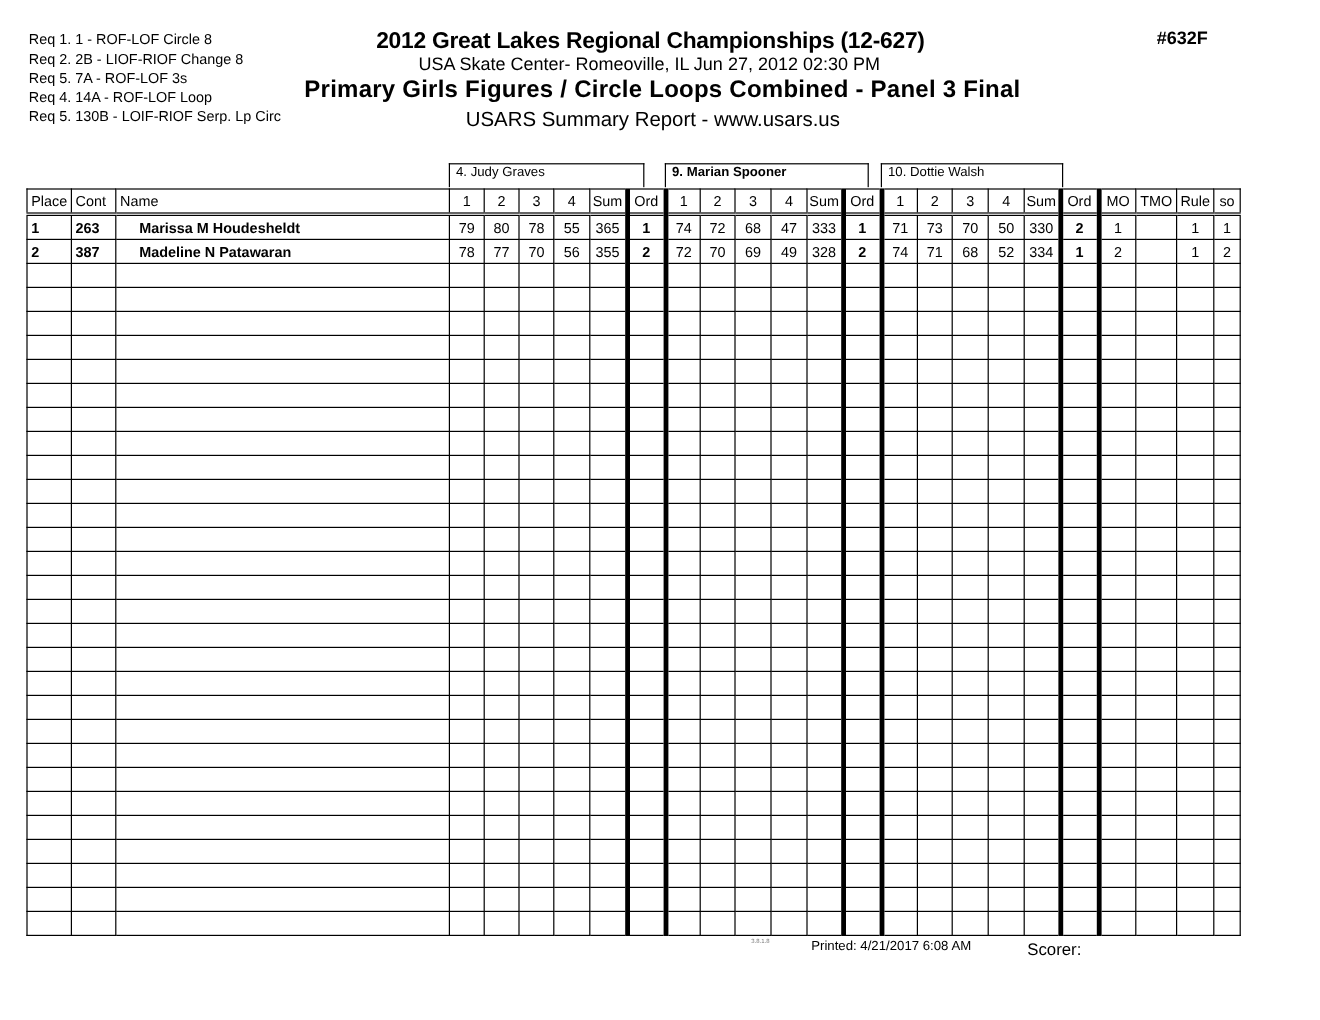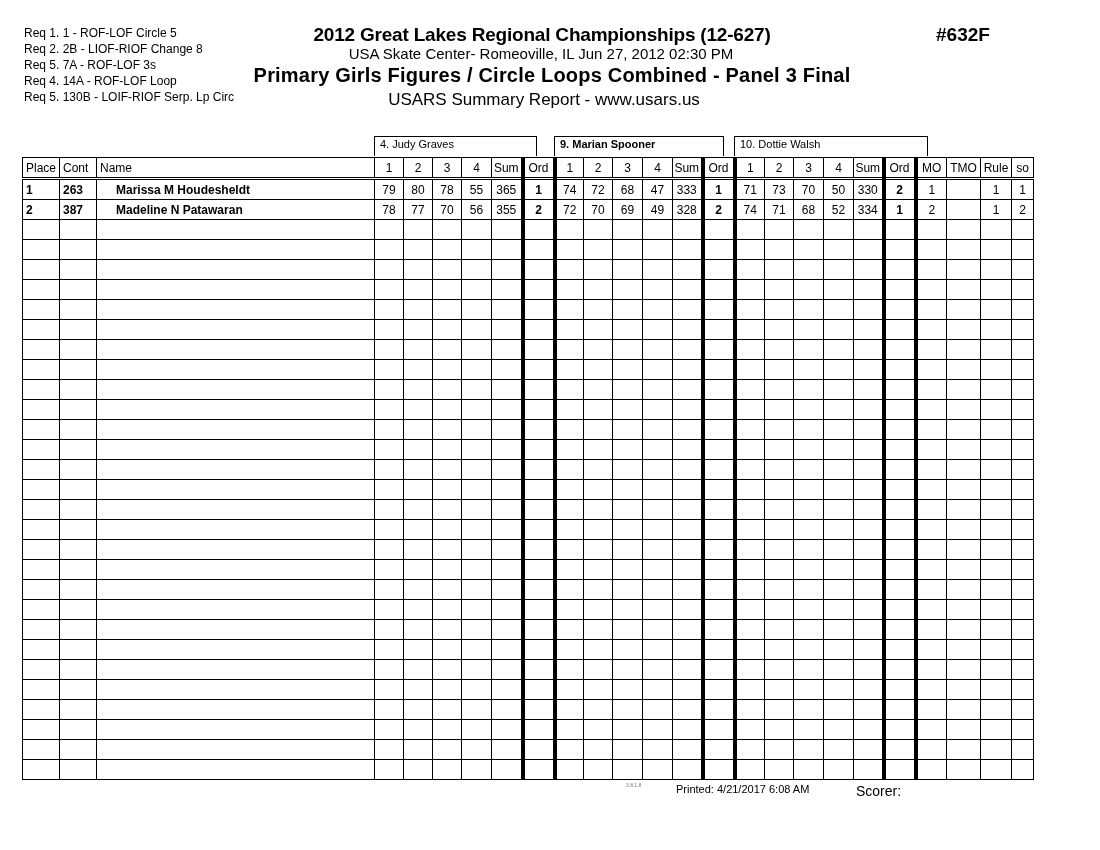--- a/index.html
+++ b/index.html
@@ -4,56 +4,56 @@
 <style>
   html, body { margin:0; padding:0; background:#ffffff; }
   body { width:1100px; height:850px; position:relative; overflow:hidden; color:#000; font-family:"Liberation Sans", sans-serif; }
   .reqs { position:absolute; left:24px; top:25px; font-size:12px; line-height:16px; }
   .reqs div { white-space:nowrap; }
   .title { position:absolute; left:0; width:1100px; text-align:center; white-space:nowrap; }
   .t1 { top:24px; font-size:19px; font-weight:bold; left:-8px; letter-spacing:-0.2px; }
   .t2 { top:45px; font-size:15px; left:-9px; }
   .t3 { top:64px; font-size:20px; font-weight:bold; left:2px; letter-spacing:0.2px; }
   .t4 { top:90px; font-size:17px; left:-6px; }
-  .event-no { position:absolute; left:936px; top:24px; font-size:19px; font-weight:bold; }
+  .event-no { position:absolute; left:964px; top:24px; font-size:15px; font-weight:bold; }
 
   .judge-box { position:absolute; top:136px; height:20px; border:1px solid #000; border-bottom:none; font-size:11px; line-height:14px; padding-left:5px; box-sizing:border-box; white-space:nowrap; }
 
   table.grid { position:absolute; left:22px; top:157px; border-collapse:collapse; table-layout:fixed; font-size:12px; }
   table.grid td { border:1px solid #000; height:19px; padding:0; text-align:center; overflow:hidden; white-space:nowrap; }
   table.grid tr.hdr td { height:19px; border-bottom:3px double #000; }
   table.grid td.left { text-align:left; padding-left:3px; }
   table.grid td.thickL { border-left:4px solid #000; }
   table.grid tr.data td.b { font-weight:bold; }
   table.grid tr.data td.nm { font-weight:bold; text-align:left; padding-left:19px; }
 
   .footer-ver { position:absolute; left:626px; top:782px; font-size:5px; color:#777; }
   .footer-printed { position:absolute; left:649px; top:783px; font-size:11px;padding-left:27px; }
   .footer-scorer { position:absolute; left:856px; top:783px; font-size:14px; }
 </style>
 </head>
 <body>
 
 <div class="reqs">
-  <div>Req  1.  1 - ROF-LOF Circle 5</div>
+  <div>Req  1.  1 - ROF-LOF Circle 8</div>
   <div>Req  2.  2B - LIOF-RIOF Change 8</div>
   <div>Req  5.  7A - ROF-LOF 3s</div>
   <div>Req  4.  14A - ROF-LOF Loop</div>
   <div>Req  5.  130B - LOIF-RIOF Serp. Lp Circ</div>
 </div>
 
 <div class="title t1">2012 Great Lakes Regional Championships (12-627)</div>
 <div class="title t2">USA Skate Center- Romeoville, IL  Jun 27, 2012  02:30 PM</div>
 <div class="title t3">Primary Girls Figures / Circle Loops Combined - Panel 3 Final</div>
 <div class="title t4">USARS Summary Report - www.usars.us</div>
 <div class="event-no">#632F</div>
 
 <div class="judge-box" style="left:374px; width:163px;">4.  Judy Graves</div>
 <div class="judge-box" style="left:554px; width:170px;font-weight:bold;">9.  Marian Spooner</div>
-<div class="judge-box" style="left:734px; width:194px;">10.  Dottie  Walsh</div>
+<div class="judge-box" style="left:734px; width:152px;">10.  Dottie  Walsh</div>
 
 <table class="grid">
   <colgroup>
     <col style="width:37px">
       <col style="width:37px">
       <col style="width:278px">
     <col style="width:29px">
       <col style="width:29px">
       <col style="width:29px">
       <col style="width:30px">

